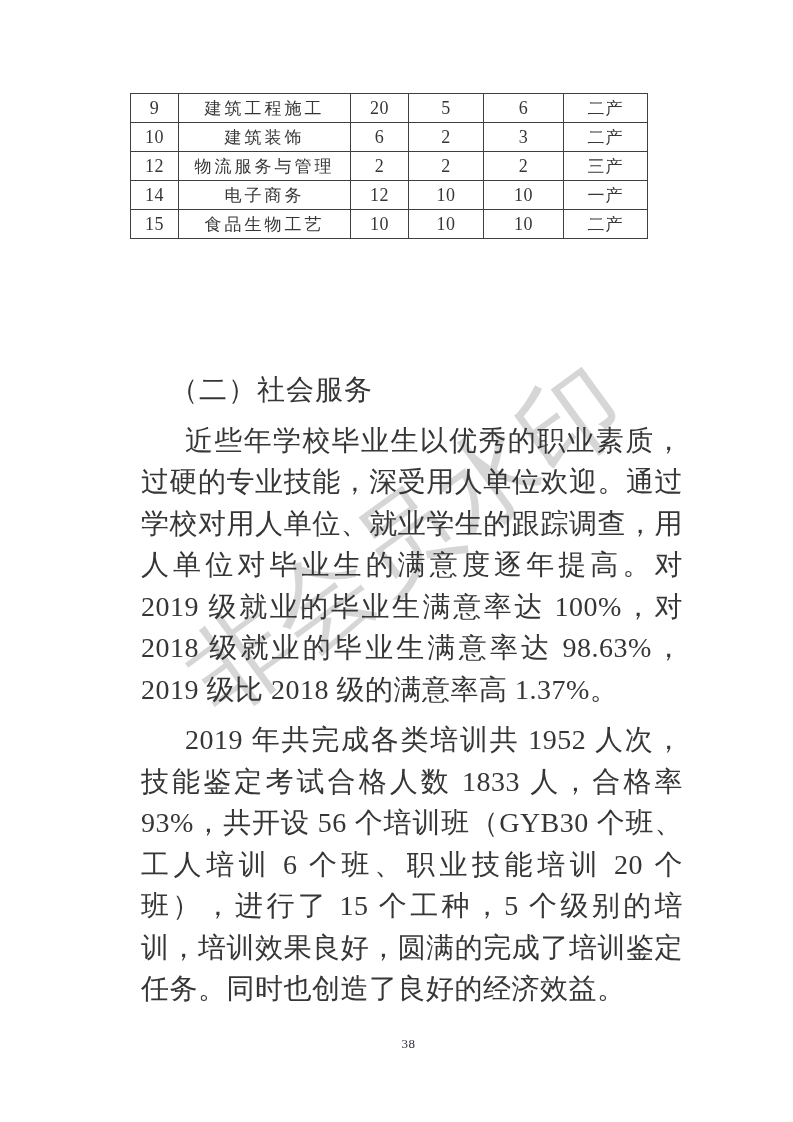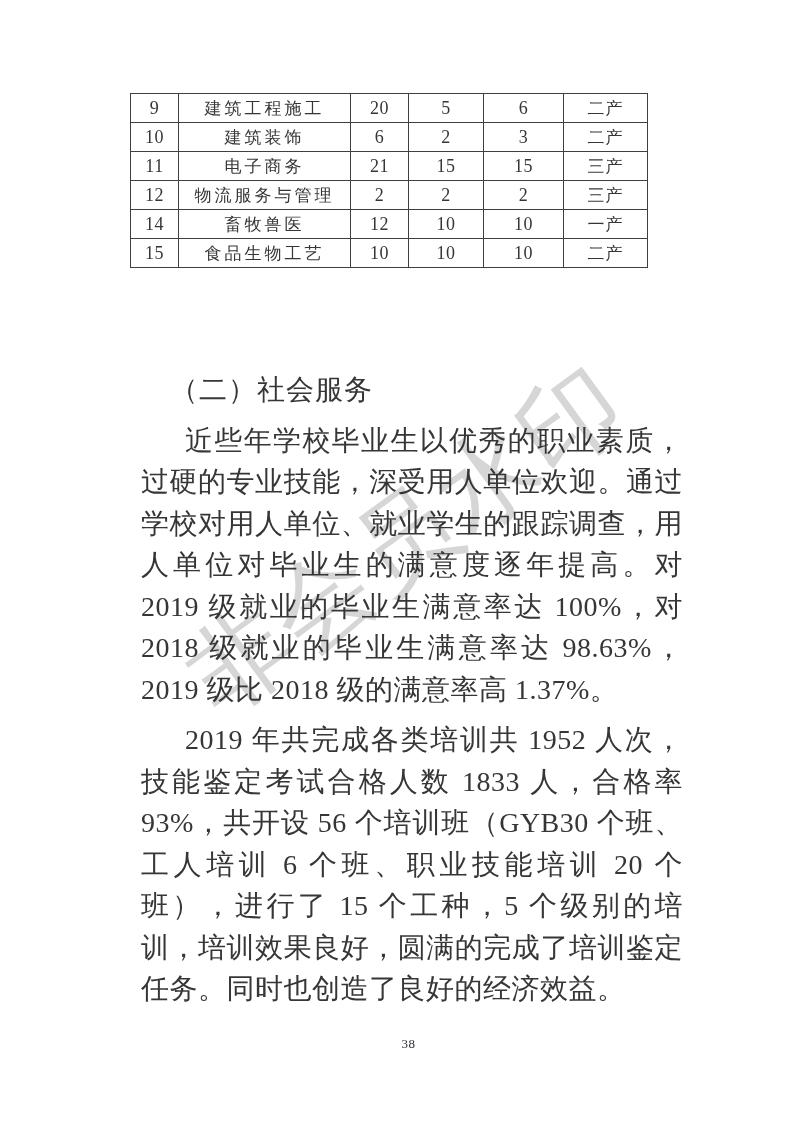--- a/index.html
+++ b/index.html
@@ -120,38 +120,30 @@
       </tr>
       <tr>
         <td class="num-cell">10</td>
         <td class="name-cell">建筑装饰</td>
         <td class="num-cell">6</td>
         <td class="num-cell">2</td>
         <td class="num-cell">3</td>
         <td>二产</td>
       </tr>
       <tr>
-        <td class="num-cell">11</td>
-        <td class="name-cell">电子商务</td>
-        <td class="num-cell">21</td>
-        <td class="num-cell">15</td>
-        <td class="num-cell">15</td>
-        <td>三产</td>
-      </tr>
-      <tr>
         <td class="num-cell">12</td>
         <td class="name-cell">物流服务与管理</td>
         <td class="num-cell">2</td>
         <td class="num-cell">2</td>
         <td class="num-cell">2</td>
         <td>三产</td>
       </tr>
       <tr>
         <td class="num-cell">14</td>
-        <td class="name-cell">畜牧兽医</td>
+        <td class="name-cell">电子商务</td>
         <td class="num-cell">12</td>
         <td class="num-cell">10</td>
         <td class="num-cell">10</td>
         <td>一产</td>
       </tr>
       <tr>
         <td class="num-cell">15</td>
         <td class="name-cell">食品生物工艺</td>
         <td class="num-cell">10</td>
         <td class="num-cell">10</td>

